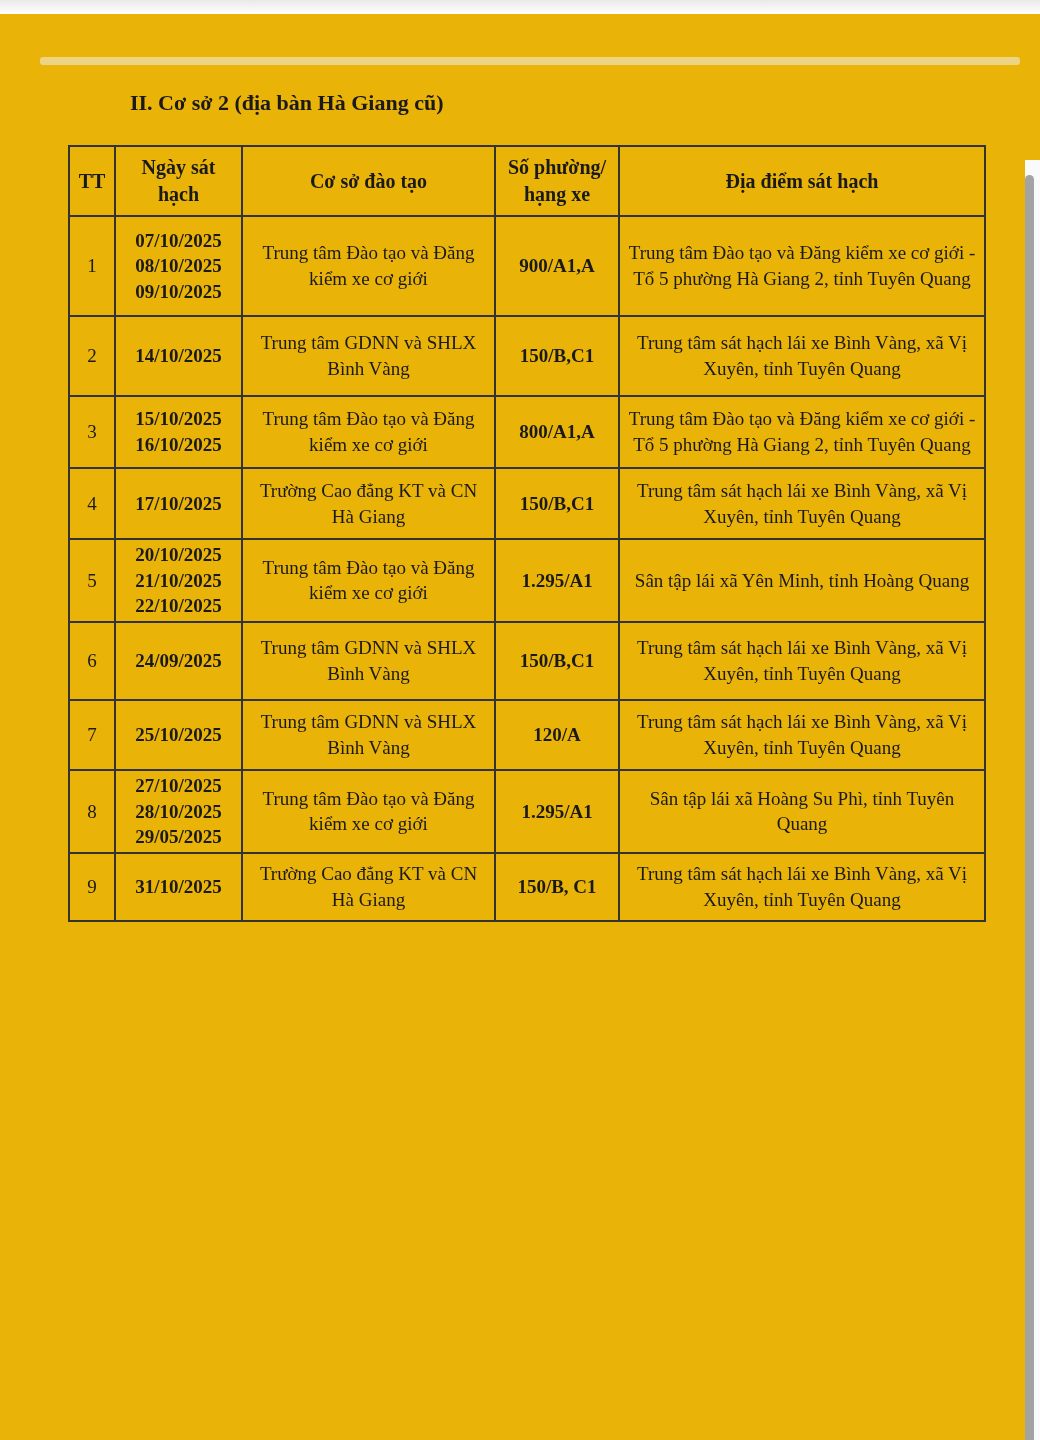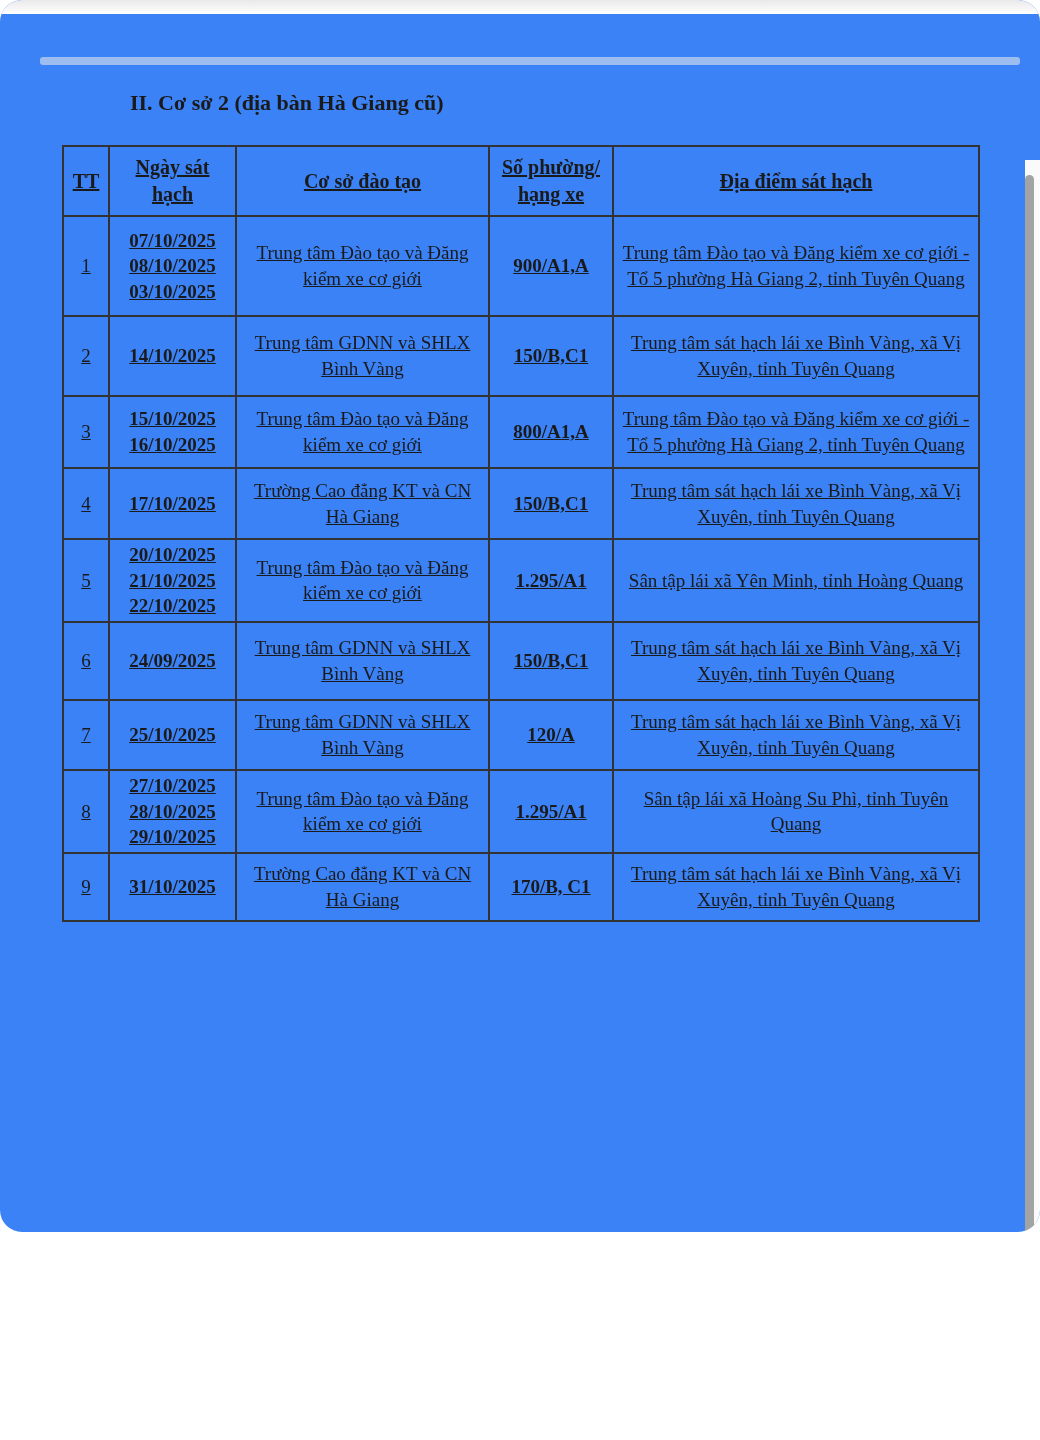--- a/index.html
+++ b/index.html
@@ -3,50 +3,48 @@
 <meta charset="utf-8">
 <style>
   html,body{margin:0;padding:0;}
   body{
     font-family:"Liberation Serif","DejaVu Serif",serif;
     background:#ffffff;
   }
   .page{
     position:relative;
     width:1040px;
-    height:1232px;
-    background:#3b82f6;
+    height:1440px;
+    background:#eab308;
     overflow:hidden;
     color:#1a1a1a;
-    border-radius:22px;
   }
   .scan-top{
     position:absolute;top:0;left:0;right:0;height:14px;
     background:linear-gradient(#e9e9e9,#ffffff);
   }
   .scan-band{
     position:absolute;top:57px;left:40px;right:20px;height:8px;
     background:#efefec;opacity:.55;
     border-radius:3px;
   }
   .title{
     position:absolute;
     left:130px;top:90px;
     font-size:22px;
     font-weight:bold;
     white-space:nowrap;
   }
   table.sched{
     position:absolute;
-    left:62px;top:145px;
+    left:68px;top:145px;
     width:916px;
     border-collapse:collapse;
     table-layout:fixed;
     font-size:19px;
-    text-decoration:underline;
   }
   table.sched td,table.sched th{
     border:2px solid #333333;
     text-align:center;
     vertical-align:middle;
     padding:2px 4px;
     line-height:1.35;
   }
   table.sched th{
     font-size:20px;
@@ -101,21 +99,21 @@
         <th>Số phường/
 hạng xe</th>
         <th>Địa điểm sát hạch</th>
       </tr>
     </thead>
     <tbody>
       <tr style="height:100px">
         <td class="c-tt">1</td>
         <td class="c-date">07/10/2025
 08/10/2025
-03/10/2025</td>
+09/10/2025</td>
         <td class="c-center">Trung tâm Đào tạo và Đăng kiểm xe cơ giới</td>
         <td class="c-qty">900/A1,A</td>
         <td class="c-loc">Trung tâm Đào tạo và Đăng kiểm xe cơ giới -  Tổ 5 phường Hà Giang 2, tỉnh Tuyên Quang</td>
       </tr>
       <tr style="height:80px">
         <td class="c-tt">2</td>
         <td class="c-date">14/10/2025</td>
         <td class="c-center">Trung tâm GDNN và SHLX Bình Vàng</td>
         <td class="c-qty">150/B,C1</td>
         <td class="c-loc">Trung tâm sát hạch lái xe Bình Vàng, xã Vị Xuyên, tỉnh  Tuyên Quang</td>
@@ -155,30 +153,30 @@
         <td class="c-tt">7</td>
         <td class="c-date">25/10/2025</td>
         <td class="c-center">Trung tâm GDNN và SHLX Bình Vàng</td>
         <td class="c-qty">120/A</td>
         <td class="c-loc">Trung tâm sát hạch lái xe Bình Vàng, xã Vị Xuyên, tỉnh  Tuyên Quang</td>
       </tr>
       <tr style="height:80px">
         <td class="c-tt">8</td>
         <td class="c-date">27/10/2025
 28/10/2025
-29/10/2025</td>
+29/05/2025</td>
         <td class="c-center">Trung tâm Đào tạo và Đăng kiểm xe cơ giới</td>
         <td class="c-qty">1.295/A1</td>
         <td class="c-loc">Sân tập lái xã Hoàng Su Phì, tỉnh Tuyên Quang</td>
       </tr>
       <tr style="height:68px">
         <td class="c-tt">9</td>
         <td class="c-date">31/10/2025</td>
         <td class="c-center">Trường Cao đẳng KT và CN Hà Giang</td>
-        <td class="c-qty">170/B, C1</td>
+        <td class="c-qty">150/B, C1</td>
         <td class="c-loc">Trung tâm sát hạch lái xe Bình Vàng, xã Vị Xuyên, tỉnh  Tuyên Quang</td>
       </tr>
     </tbody>
   </table>
 
   <div class="scrollbar-track"></div>
   <div class="scrollbar-thumb"></div>
 
 </div>
 

